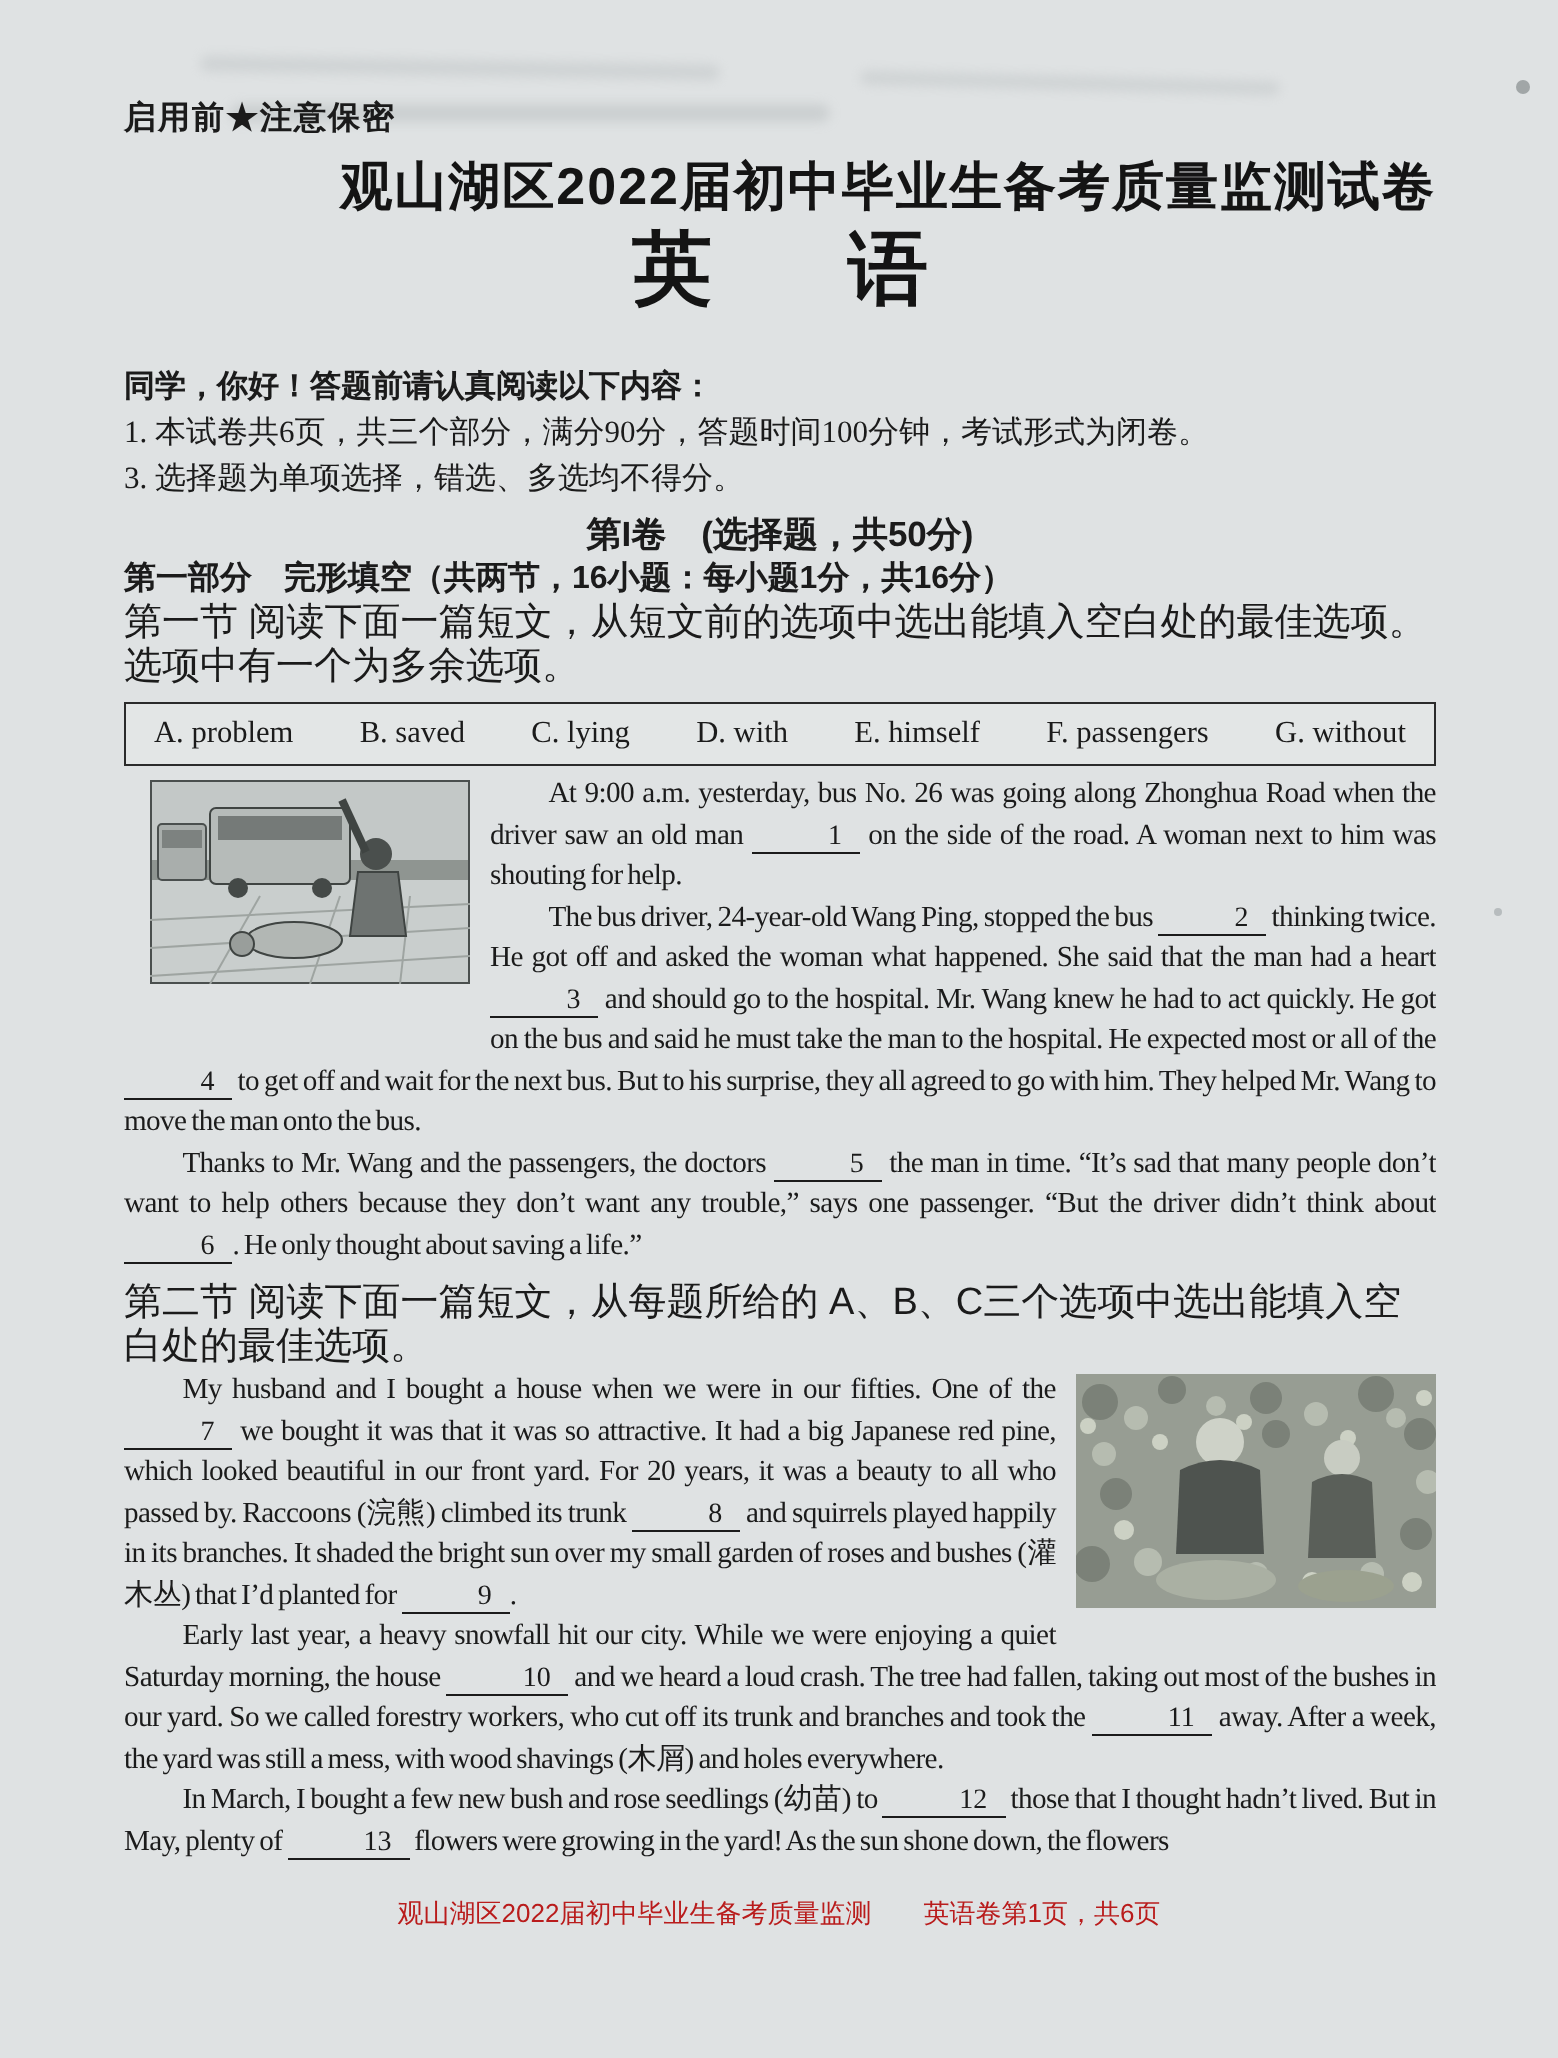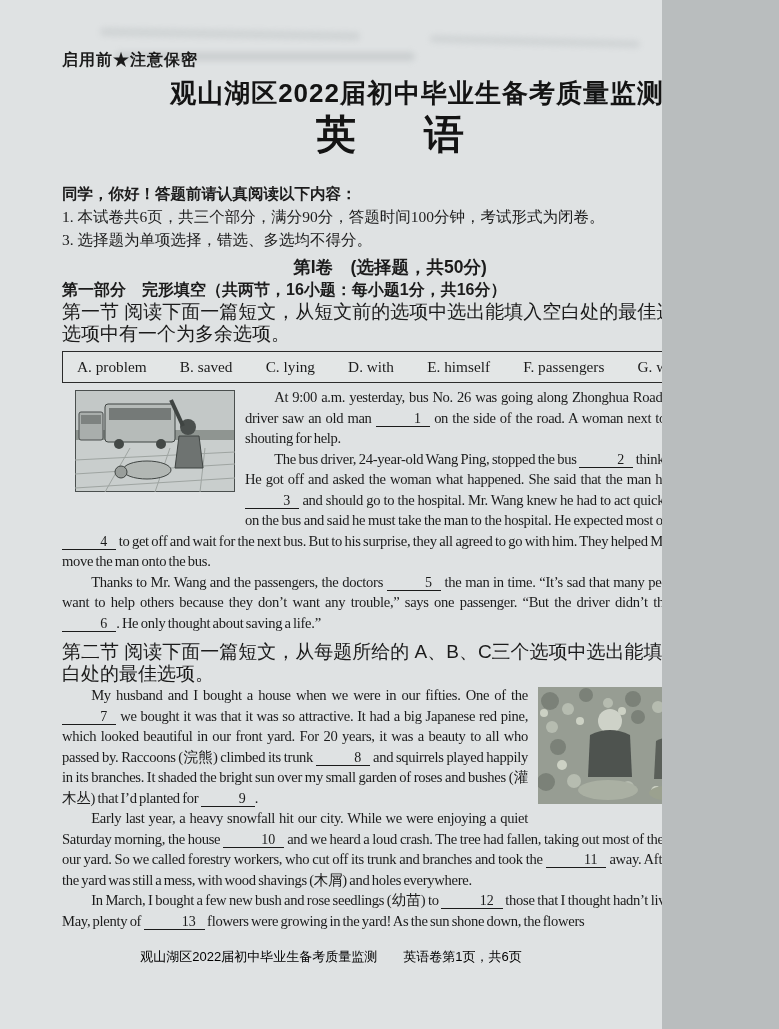--- a/index.html
+++ b/index.html
@@ -1,16 +1,16 @@
 <!DOCTYPE html>
 <html><head>
 <meta charset="utf-8">
 <style>
   html,body{margin:0;padding:0;background:#b9bdbe;}
-  .page{position:relative;width:662px;height:1029px;background:#dfe2e3;overflow:hidden;
+  .page{position:relative;width:779px;height:1029px;background:#dfe2e3;overflow:hidden;
         color:#1b1b1b;font-family:"Liberation Serif",serif;}
   .content{position:absolute;left:62px;top:50px;width:656px;}
 
   .notice{font-family:"Liberation Sans",sans-serif;font-weight:700;font-size:16px;line-height:20px;letter-spacing:1px;}
   .title{text-align:right;font-family:"Liberation Sans",sans-serif;font-weight:700;
          font-size:26px;line-height:34px;margin-top:6px;letter-spacing:1px;color:#141414;}
   .subject{text-align:center;font-weight:700;font-size:40px;line-height:46px;margin-top:2px;
            letter-spacing:0.35em;text-indent:0.35em;color:#141414;}
 
   .greeting{margin-top:24px;font-family:"Liberation Sans",sans-serif;font-weight:700;
@@ -29,21 +29,21 @@
            text-align:justify;overflow:hidden;}
   .passage p{margin:0;text-indent:2em;}
   .blank{display:inline-block;min-width:26px;padding:0 9px;text-align:center;
          border-bottom:1px solid #1b1b1b;line-height:14px;font-size:14px;letter-spacing:0;}
 
   .img-bus{float:left;width:160px;height:102px;margin:3px 10px 26px 13px;}
   .img-garden{float:right;width:180px;height:117px;margin:2px 0 14px 10px;}
   .img-bus svg,.img-garden svg{display:block;width:100%;height:100%;}
 
   .footer{position:absolute;top:948px;left:0;width:100%;text-align:center;
-          font-family:"Liberation Sans",sans-serif;font-size:13px;line-height:18px;color:#000000;}
+          font-family:"Liberation Sans",sans-serif;font-size:13px;line-height:18px;color:#b91c1c;}
 
   .smudge{position:absolute;background:#aab0b2;opacity:.30;filter:blur(3px);border-radius:6px;}
   .speck{position:absolute;background:#6e7577;border-radius:50%;}
 </style>
 </head>
 <body>
 
 <div class="page">
 
   <div class="smudge" style="left:100px;top:30px;width:260px;height:8px;transform:rotate(1deg);"></div>

